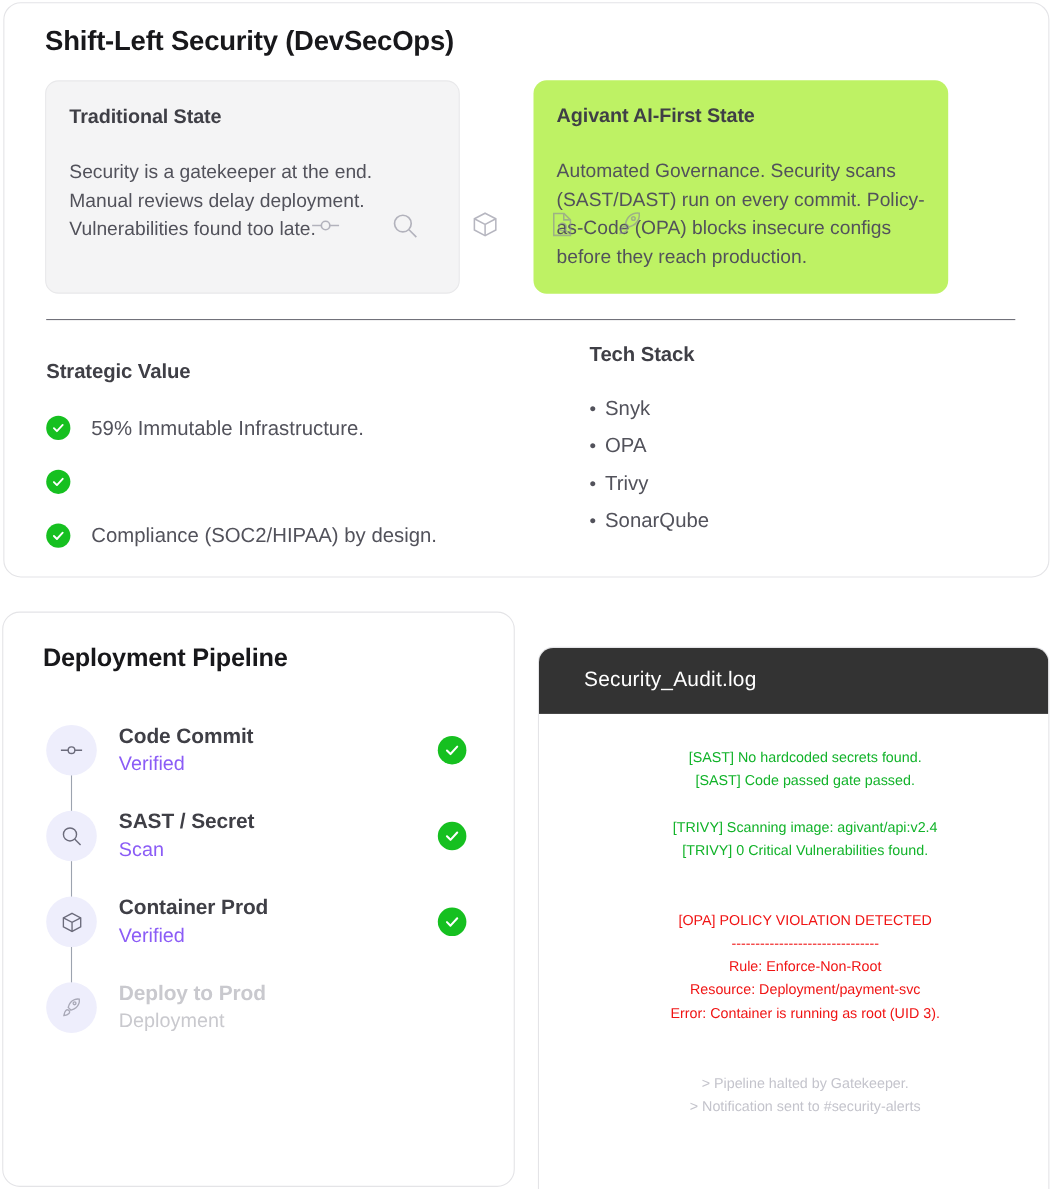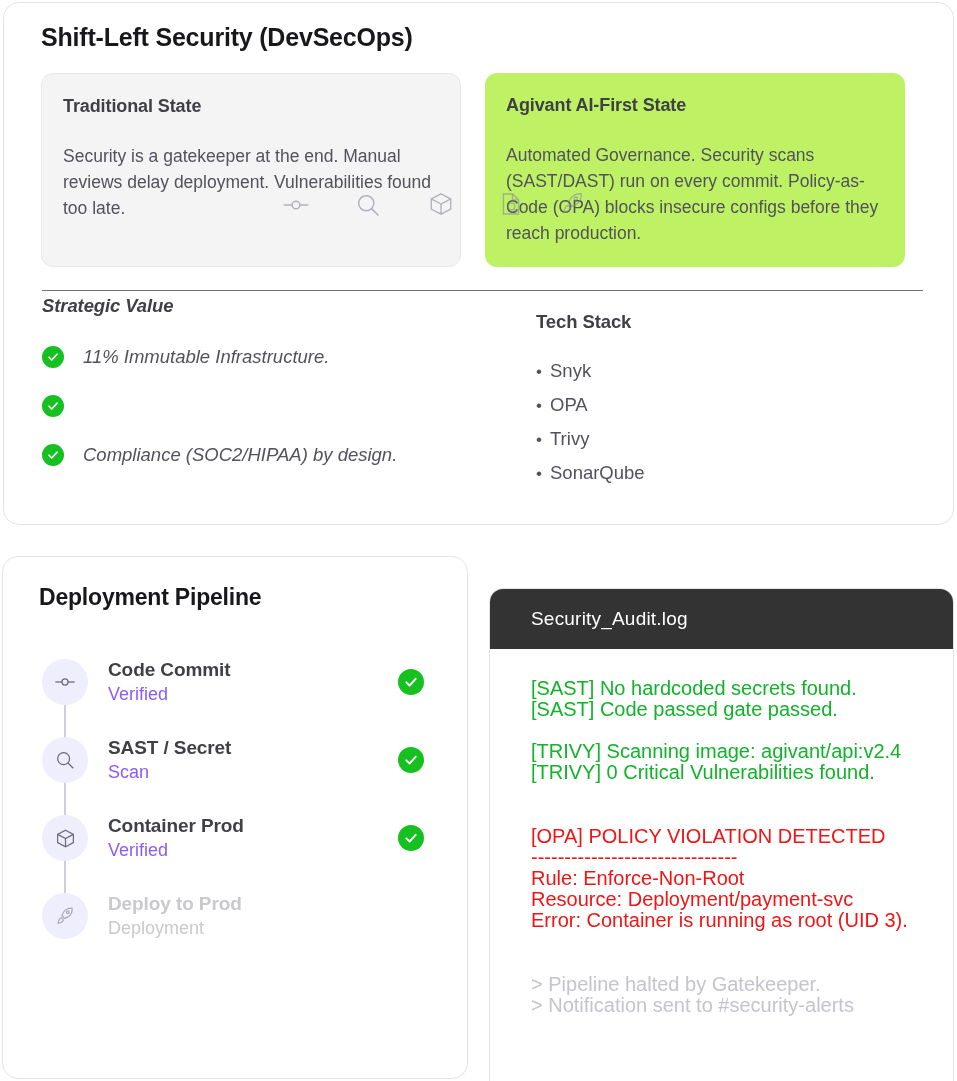--- a/index.html
+++ b/index.html
@@ -38,21 +38,21 @@
     font-size: 25px;
     font-weight: bold;
     color: #18181b;
     letter-spacing: -0.2px;
   }
 
   
   .state-card {
     position: absolute;
     top: 70px;
-    width: 420px;
+    width: 377px;
     height: 194px;
     border-radius: 12px;
     padding: 22px 21px 0 21px;
   }
   .state-card.traditional {
     left: 37px;
     background: #f4f4f5;
     border: 1px solid #e8e8ea;
   }
   .state-card.aifirst {
@@ -83,21 +83,21 @@
   .divider {
     position: absolute;
     left: 38px;
     top: 287px;
     width: 881px;
     height: 1px;
     background: #71717a;
   }
 
   
-  .col-left  { position: absolute; left: 38px; top: 292px; width: 470px; font-style: italic; }
+  .col-left  { position: absolute; left: 38px; top: 324px; width: 470px; }
   .col-right { position: absolute; left: 532px; top: 308px; width: 380px; }
 
   .section-head {
     font-size: 18.5px;
     font-weight: bold;
     color: #3f3f46;
     letter-spacing: -0.1px;
   }
 
   .value-list { margin-top: 25px; }
@@ -258,23 +258,24 @@
   }
   .log-head-title {
     font-size: 19px;
     color: #ffffff;
     letter-spacing: 0.2px;
   }
   .log-body {
     padding: 29px 20px 0 41px;
   }
   .log-line {
-    font-size: 20px;
+    font-size: 13px;
     line-height: 21px;
     white-space: pre;
+    text-align: center;
   }
   .log-line.green { color: #12b32a; }
   .log-line.red   { color: #f01414; }
   .log-line.muted { color: #c4c4cc; }
   .log-gap { height: 21px; }
   .log-gap.big { height: 43px; }
 </style>
 </head>
 <body>
 
@@ -334,21 +335,21 @@
     <div class="col-left">
       <div class="section-head">Strategic Value</div>
       <div class="value-list">
 
         <div class="value-row">
           <span class="check-badge">
             <svg width="12" height="12" viewBox="0 0 24 24" fill="none" stroke="#ffffff" stroke-width="3.4" stroke-linecap="round" stroke-linejoin="round">
                 <polyline points="4,12.5 9.5,18 20,6.5"></polyline>
               </svg>
           </span>
-          <span class="value-text">11% Immutable Infrastructure.</span>
+          <span class="value-text">59% Immutable Infrastructure.</span>
         </div>
 
         <div class="value-row">
           <span class="check-badge">
             <svg width="12" height="12" viewBox="0 0 24 24" fill="none" stroke="#ffffff" stroke-width="3.4" stroke-linecap="round" stroke-linejoin="round">
                 <polyline points="4,12.5 9.5,18 20,6.5"></polyline>
               </svg>
           </span>
         </div>
 

